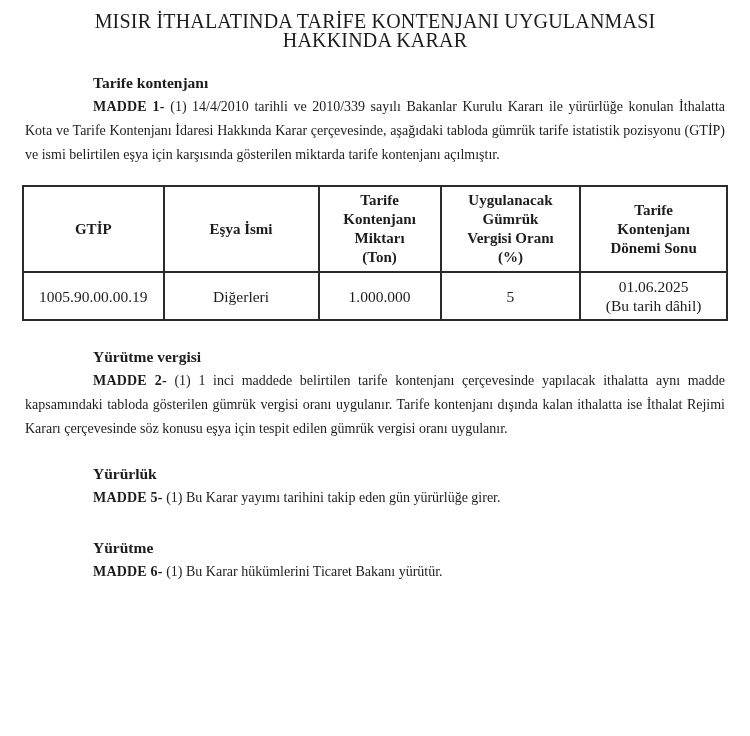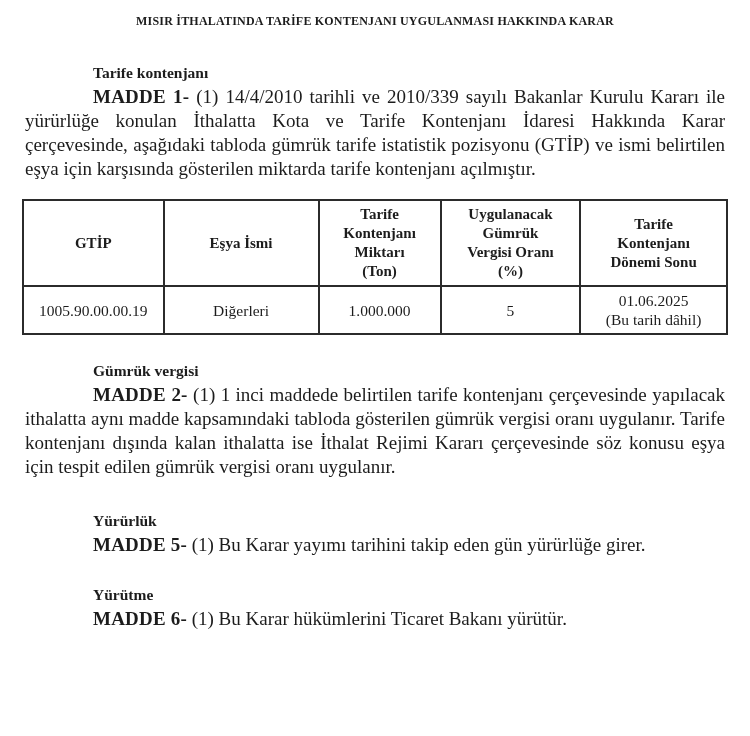--- a/index.html
+++ b/index.html
@@ -13,38 +13,38 @@
     overflow: hidden;
     font-family: "Liberation Serif", "DejaVu Serif", serif;
     color: #1c1c1c;
   }
   .page {
     width: 700px;
     padding: 12px 25px 0 25px;
   }
   .doc-title {
     text-align: center;
-    font-weight: bold;
-    font-size: 12px;
+    font-weight: normal;
+    font-size: 20px;
     line-height: 19px;
     letter-spacing: 0.2px;
     margin: 0 20px;
   }
   .section {
-    margin-top: 30px;
+    margin-top: 21px;
   }
   .section-heading {
     font-weight: bold;
     font-size: 15.5px;
     line-height: 24px;
     margin: 0 0 0 68px;
   }
   .para {
     margin: 0;
-    font-size: 19px;
+    font-size: 14px;
     line-height: 24px;
     text-align: justify;
     text-indent: 68px;
   }
   .para b {
     letter-spacing: 0.2px;
   }
   table.quota-table {
     border-collapse: collapse;
     margin: 18px 0 0 -3px;
@@ -118,21 +118,21 @@
         <td>Diğerleri</td>
         <td>1.000.000</td>
         <td>5</td>
         <td>01.06.2025
 (Bu tarih dâhil)</td>
       </tr>
     </tbody>
   </table>
 
   <div class="section" style="margin-top:24px">
-    <p class="section-heading">Gümrük vergisi</p>
+    <p class="section-heading">Yürütme vergisi</p>
     <p class="para"><b>MADDE 2-</b><span> (1) 1 inci maddede belirtilen tarife kontenjanı çerçevesinde yapılacak ithalatta aynı madde kapsamındaki tabloda gösterilen gümrük vergisi oranı uygulanır. Tarife kontenjanı dışında kalan ithalatta ise İthalat Rejimi Kararı çerçevesinde söz konusu eşya için tespit edilen gümrük vergisi oranı uygulanır.</span></p>
   </div>
 
 
   <div class="section">
   </div>
 
   <div class="section">
     <p class="section-heading">Yürürlük</p>
     <p class="para"><b>MADDE 5-</b><span> (1) Bu Karar yayımı tarihini takip eden gün yürürlüğe girer.</span></p>

